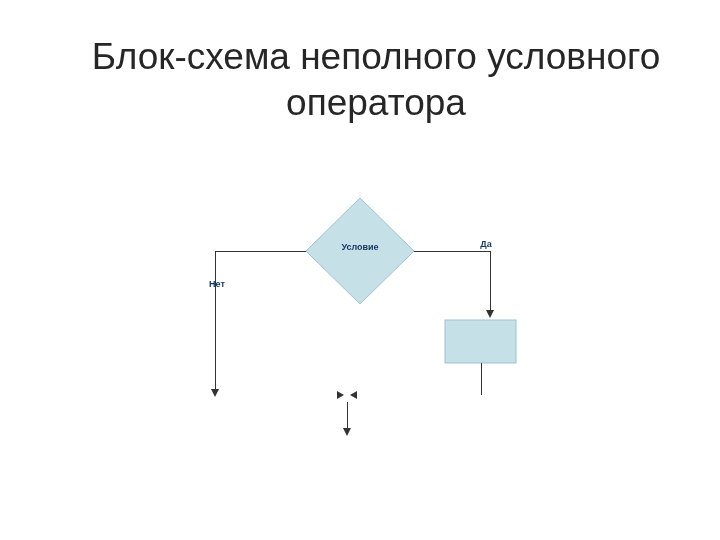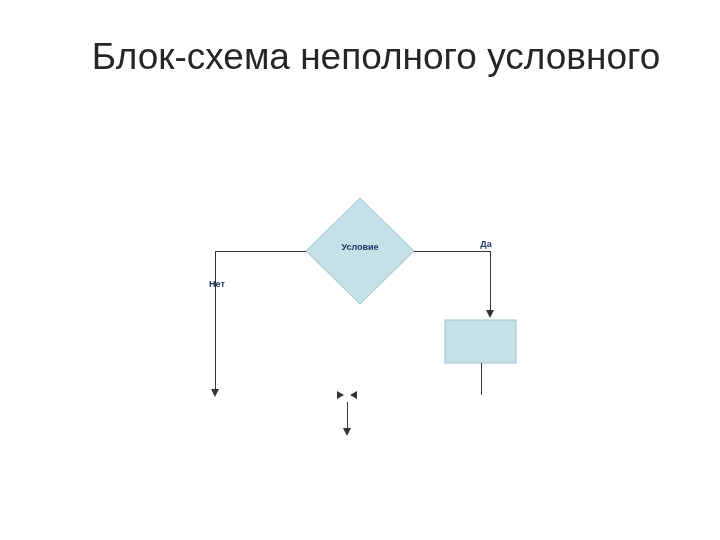--- a/index.html
+++ b/index.html
@@ -63,21 +63,21 @@
     font-size:9px;
     font-weight:bold;
     fill:var(--label-color);
   }
 </style>
 </head>
 <body>
 
 <div class="slide">
 
-  <h1 class="title"><span>Блок-схема неполного условного</span><br></h1>
+  <h1 class="title"><span>Блок-схема неполного условного</span><br><span>оператора</span></h1>
 
   <svg class="flowchart" viewBox="0 0 720 540" width="720" height="540" xmlns="http://www.w3.org/2000/svg">
 
     <polygon class="shape" points="360,198 414,251 360,304 306,251"></polygon>
     <text class="lbl" x="360" y="250" text-anchor="middle">Условие</text>
 
     <line class="cline" x1="306" y1="251" x2="215" y2="251"></line>
     <line class="cline" x1="215" y1="251" x2="215" y2="390"></line>
     <polygon class="arrow" points="211,389 219,389 215,397"></polygon>
     <text class="lbl" x="209" y="287" text-anchor="start">Нет</text>

